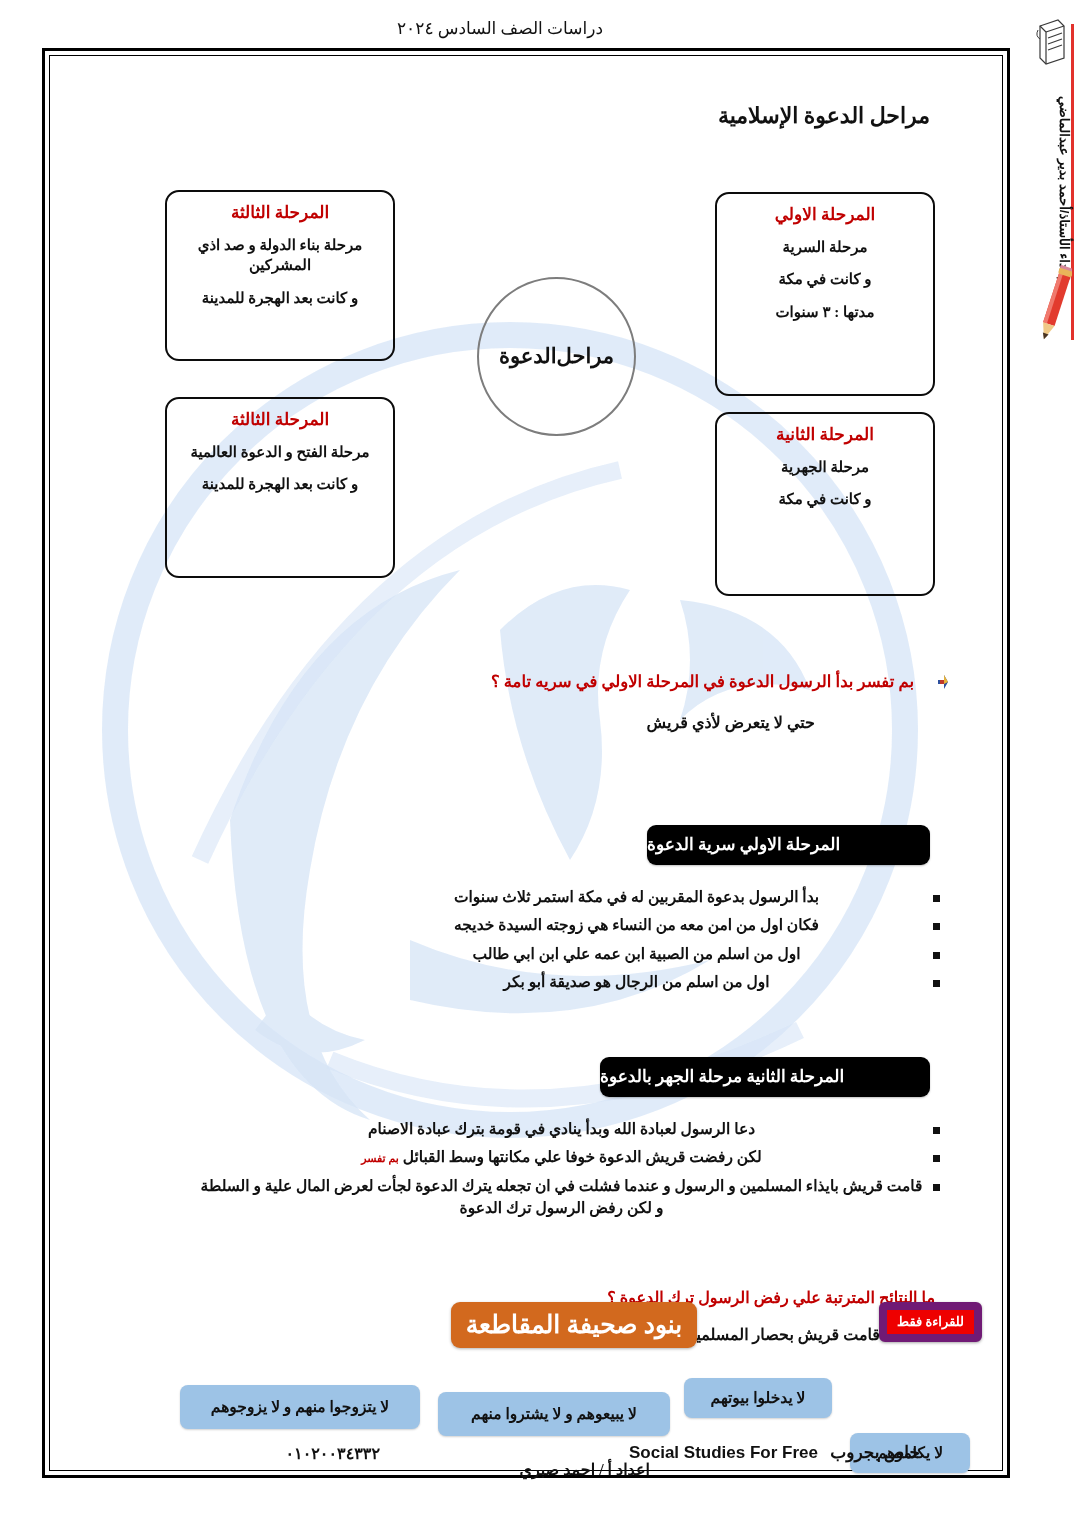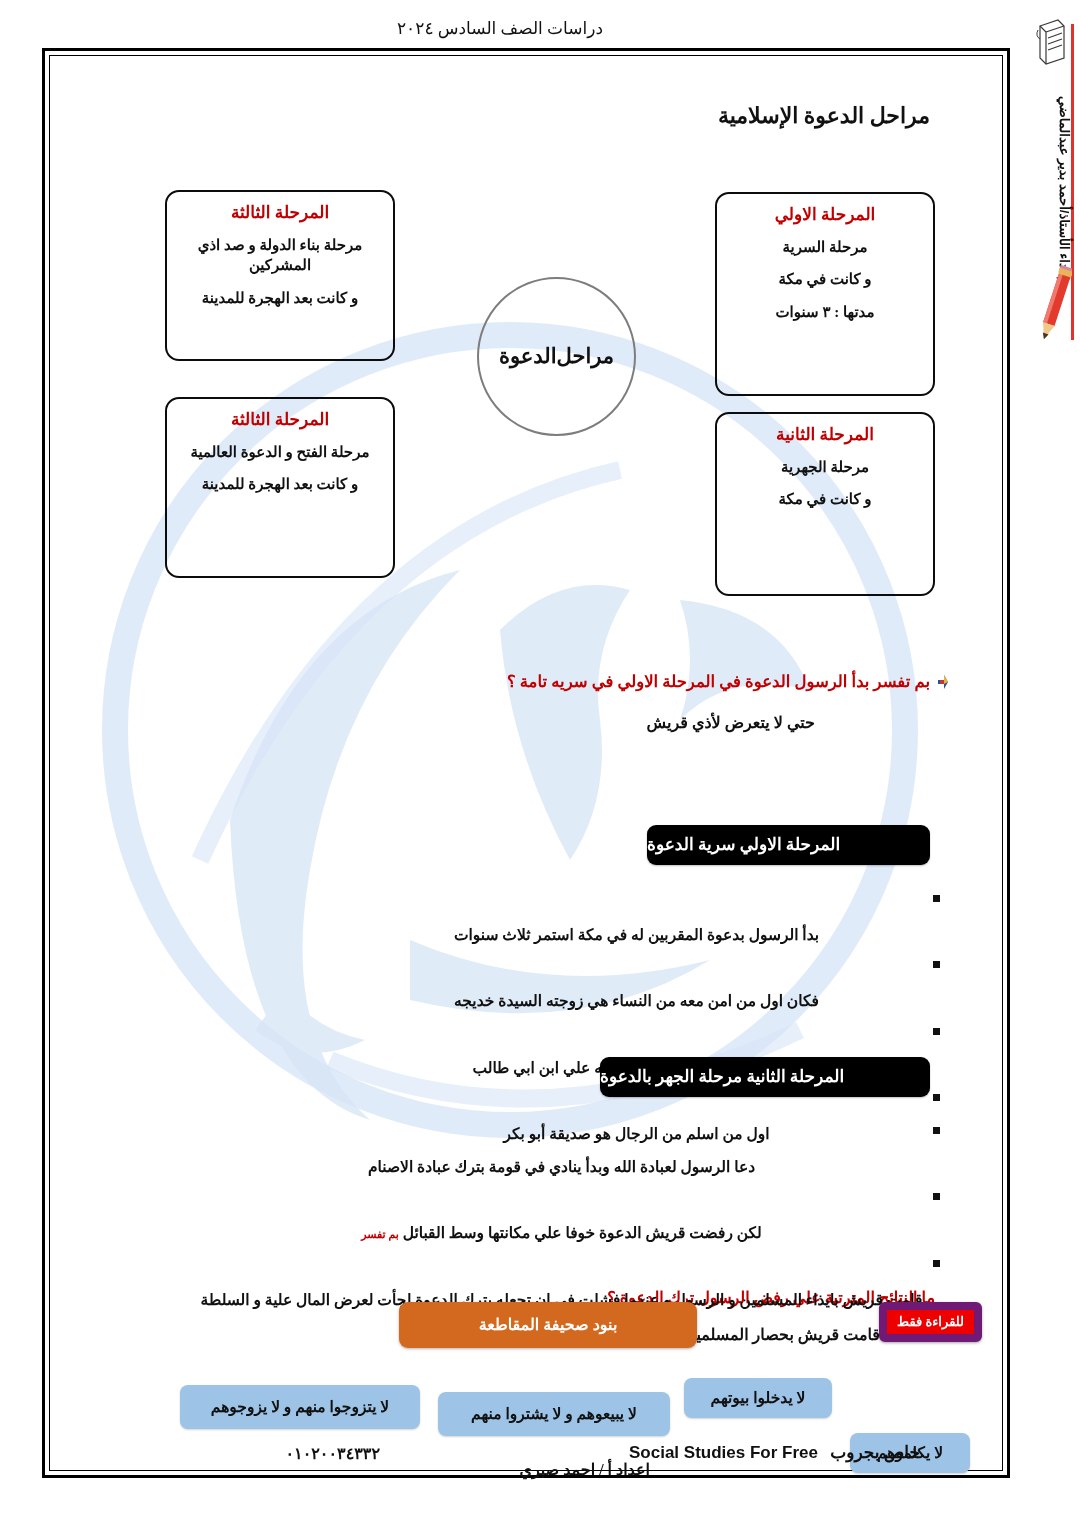--- a/index.html
+++ b/index.html
@@ -85,21 +85,21 @@
     display:flex;flex-direction:row;align-items:center;justify-content:center;
     z-index:5;background:transparent;
   }
   .center-circle div{
     font-size:21px;font-weight:bold;color:#111;letter-spacing:2px;line-height:1.5;
   }
 
   
   .question-row{
     position:absolute;top:672px;right:128px;left:250px;z-index:5;
-    display:flex;align-items:center;justify-content:flex-start;gap:8px;
+    display:flex;align-items:center;justify-content:flex-start;gap:24px;
   }
   .q-marker{width:14px;height:14px;flex:0 0 14px;position:relative;}
   .question-text{
     color:#c00000;font-weight:bold;font-size:16.5px;white-space:nowrap;
   }
   .answer-text{
     position:absolute;top:713px;right:265px;z-index:5;
     color:#111;font-weight:bold;font-size:16px;
   }
 
@@ -115,21 +115,21 @@
 
   
   .bullets{position:absolute;z-index:5;list-style:none;margin:0;padding:0;}
   #list-stage1{top:886px;right:140px;width:590px;}
   #list-stage2{top:1118px;right:140px;width:740px;}
   .bullets li{
     display:flex;align-items:flex-start;justify-content:flex-start;
     gap:10px;font-size:15.5px;font-weight:bold;color:#111;
     line-height:1.45;margin-bottom:6px;
   }
-  .bullets li .txt{flex:1;text-align:center;margin-top:38px;}
+  .bullets li .txt{flex:1;text-align:center;}
   #list-stage2 li .txt{text-align:center;}
   .sq-bullet{
     width:7px;height:7px;background:#111;flex:0 0 7px;margin-top:9px;
   }
   .inline-red{color:#c00000;font-size:11px;font-weight:bold;}
 
   
   .results-heading{
     position:absolute;top:1288px;right:145px;z-index:4;
     color:#c00000;font-weight:bold;font-size:16px;white-space:nowrap;
@@ -142,23 +142,23 @@
   
   .readonly-badge{
     position:absolute;top:1302px;right:98px;z-index:7;
     background:#ee0000;color:#fff;border:8px solid #701a75;border-radius:6px;
     padding:4px 10px;font-size:13px;font-weight:bold;
     box-shadow:0 1px 3px rgba(0,0,0,.35);
   }
 
   
   .orange-banner{
-    position:absolute;top:1302px;right:383px;width:298px;height:46px;z-index:7;
+    position:absolute;top:1302px;right:383px;width:246px;height:46px;z-index:7;
     background:#d2691e;border-radius:9px;color:#fff;
-    font-size:16px;font-weight:bold;text-align:center;line-height:46px;
+    font-size:25px;font-weight:bold;text-align:center;line-height:46px;
     box-shadow:0 1px 3px rgba(0,0,0,.3);
   }
 
   
   .chip{
     position:absolute;z-index:6;background:#9dc3e6;border-radius:8px;
     color:#111;font-weight:bold;font-size:15.5px;text-align:center;
     display:flex;align-items:center;justify-content:center;
     box-shadow:0 1px 2px rgba(0,0,0,.18);
   }

